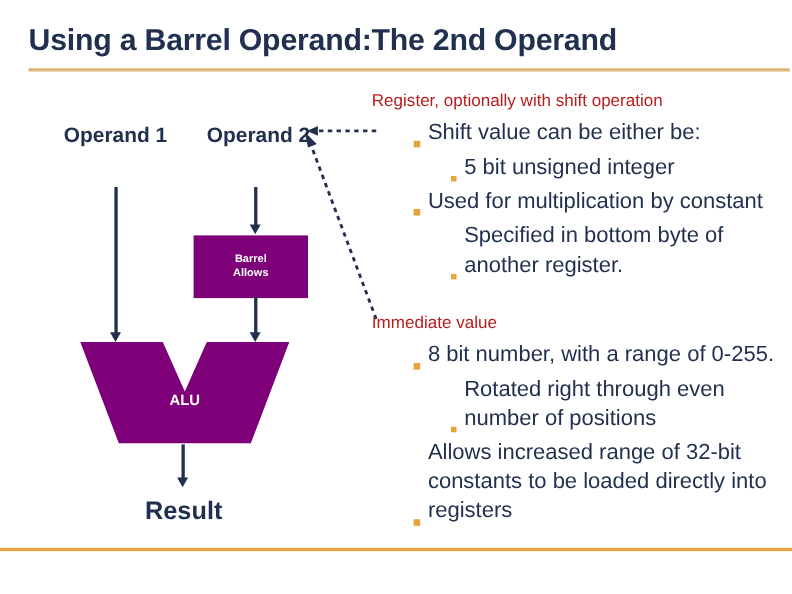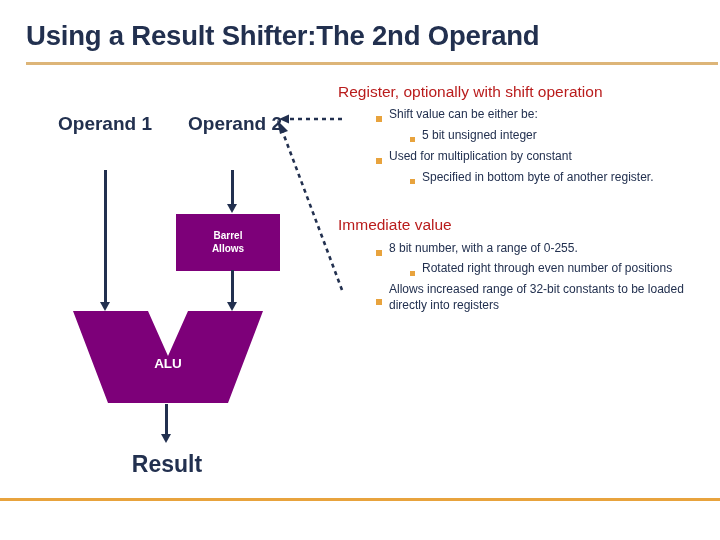--- a/index.html
+++ b/index.html
@@ -138,23 +138,23 @@
   }
   .head-orange {
     color: #b91c1c;
     font-size: 15.5px;
     font-weight: normal;
     line-height: 1.3;
     margin: 0;
   }
   .bullet-row {
     display: flex;
-    align-items: center;
+    align-items: flex-end;
     color: #22304f;
-    font-size: 12px;
+    font-size: 20px;
     line-height: 1.32;
   }
   .bullet-row.lvl1 { margin-left: 38px; margin-top: 5px; }
   .bullet-row.lvl2 { margin-left: 72px; margin-top: 5px; }
   .sq {
     flex: 0 0 auto;
     width: 6px;
     height: 6px;
     background: #e8a33d;
     margin-top: 8px;
@@ -162,21 +162,21 @@
   }
   .bullet-row.lvl2 .sq { width: 5px; height: 5px; margin-top: 8px; }
   .btext { flex: 1 1 auto; }
   #block-immediate { margin-top: 30px; }
 </style>
 </head>
 <body>
 
 <div id="slide">
 
-  <div id="slide-title">Using a Result Shifter:The 2nd Operand</div>
+  <div id="slide-title">Using a Barrel Operand:The 2nd Operand</div>
   <div id="title-rule"></div>
 
   <div class="diag-label" id="label-operand1">Operand 1</div>
   <div class="diag-label" id="label-operand2">Operand 2</div>
 
   <div class="vline" id="line-op1"></div>
   <div class="arrowhead-down" id="arrow-op1"></div>
 
   <div class="vline" id="line-op2"></div>
   <div class="arrowhead-down" id="arrow-op2"></div>

